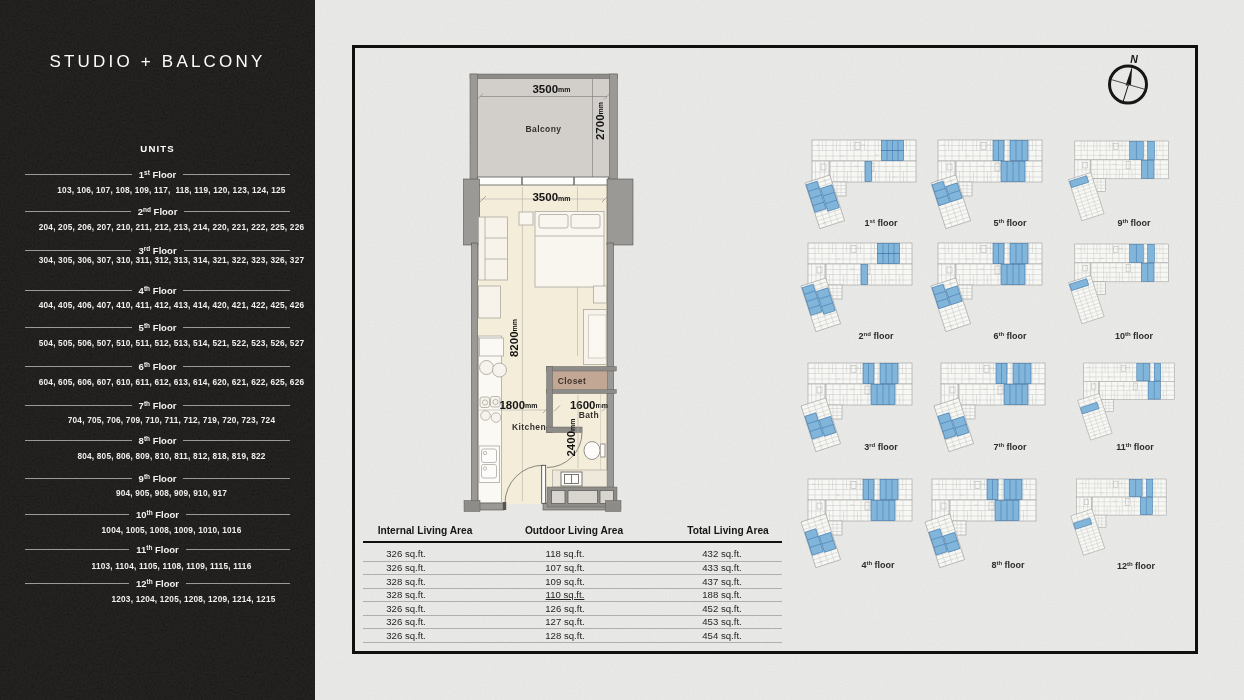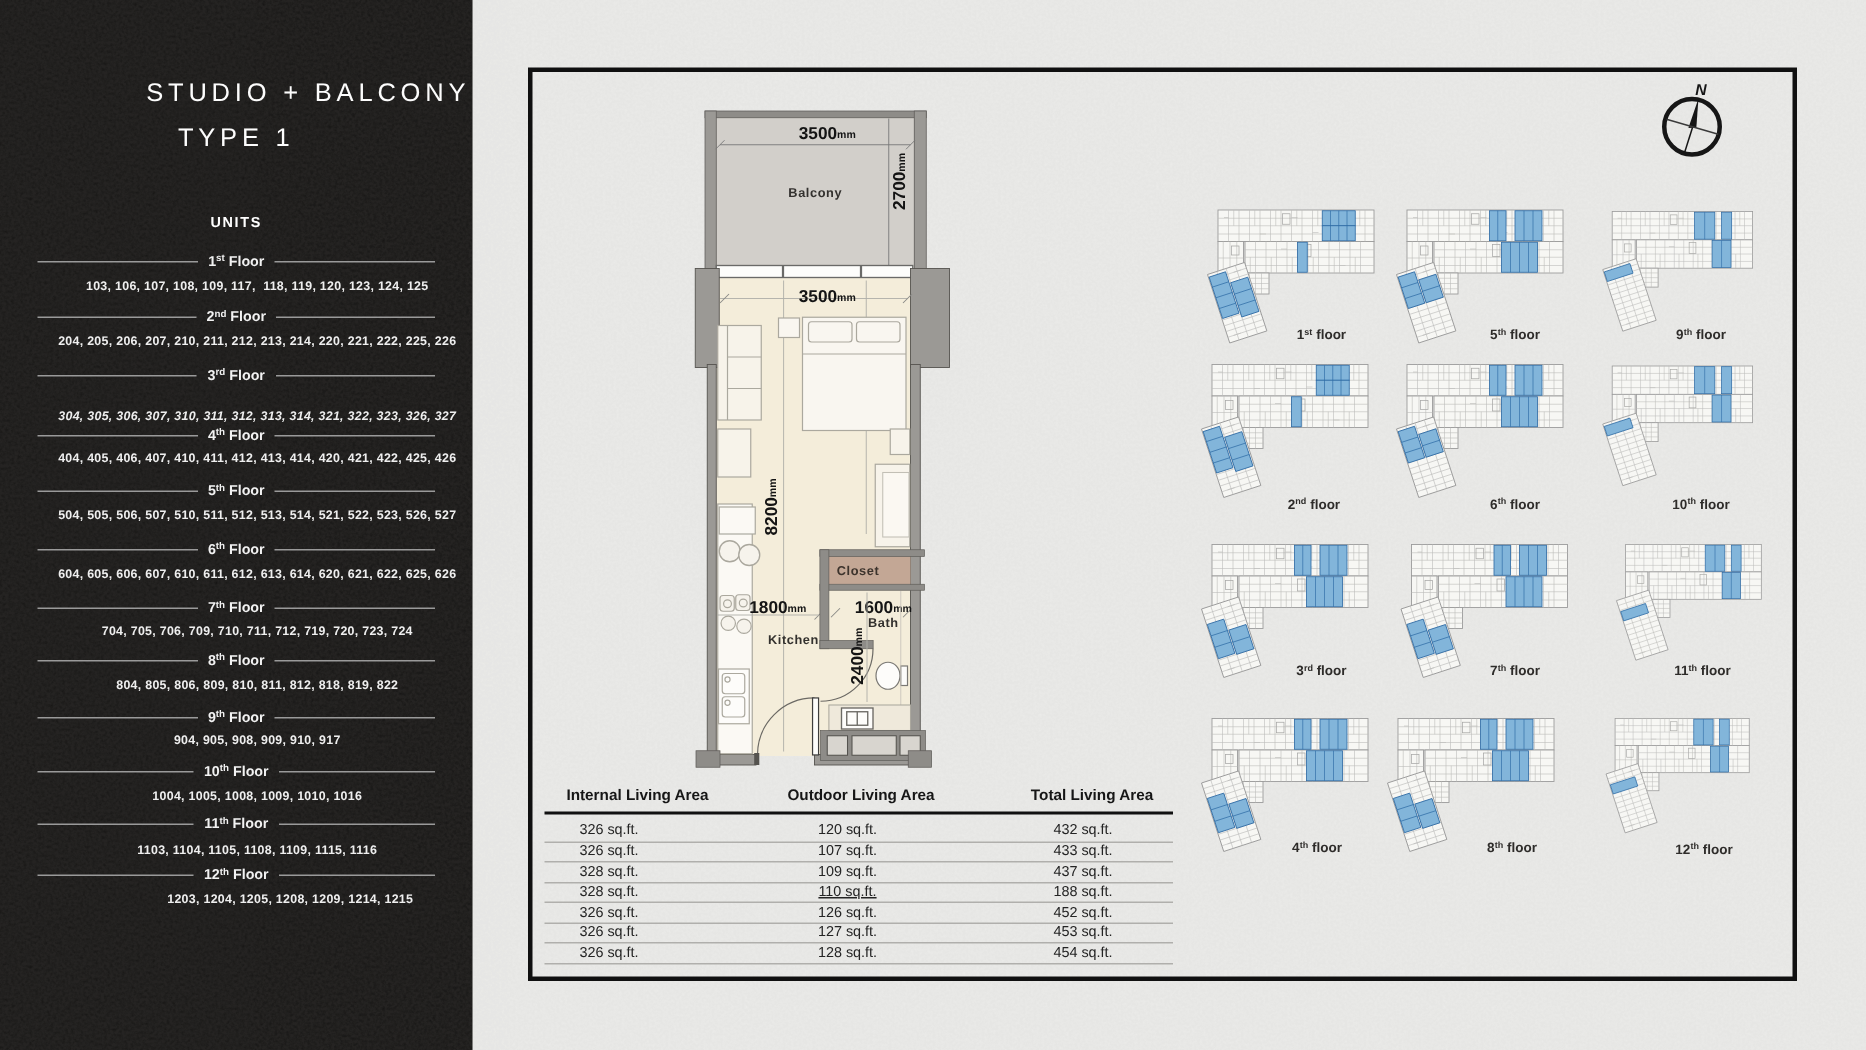--- a/index.html
+++ b/index.html
@@ -37,43 +37,42 @@
   <svg class="abs" style="left:315px;top:0;" width="929" height="700">
     <rect width="929" height="700" fill="#ededeb"></rect>
     <rect width="929" height="700" filter="url(#papertex)" opacity="0.1"></rect>
   </svg>
 
   <div id="sidebar">
     <svg class="abs" style="left:0;top:0;" width="315" height="700">
       <rect width="315" height="700" filter="url(#leathertex)" opacity="0.1"></rect>
     </svg>
 
-    <div class="title" style="top:52px;margin-left:48px;">STUDIO + BALCONY</div>
-
-    <div class="title" style="top:82px;">TYPE 1</div>
+    <div class="title" style="top:52px;">STUDIO + BALCONY</div>
+
 
     <div id="units-h" style="top:143px;">UNITS</div>
 
     <div class="fl" style="top:169px;">
         <span>1<sup>st</sup> Floor</span>
       </div>
 
     <div class="ul" style="top:186px;">103, 106, 107, 108, 109, 117,&nbsp; 118, 119, 120, 123, 124, 125</div>
 
     <div class="fl" style="top:205.5px;">
         <span>2<sup>nd</sup> Floor</span>
       </div>
 
     <div class="ul" style="top:222.5px;">204, 205, 206, 207, 210, 211, 212, 213, 214, 220, 221, 222, 225, 226</div>
 
     <div class="fl" style="top:245px;">
         <span>3<sup>rd</sup> Floor</span>
       </div>
 
-    <div class="ul" style="top:273px;font-style:italic;">304, 305, 306, 307, 310, 311, 312, 313, 314, 321, 322, 323, 326, 327</div>
+    <div class="ul" style="top:256px;">304, 305, 306, 307, 310, 311, 312, 313, 314, 321, 322, 323, 326, 327</div>
 
     <div class="fl" style="top:284.5px;">
         <span>4<sup>th</sup> Floor</span>
       </div>
 
     <div class="ul" style="top:301px;">404, 405, 406, 407, 410, 411, 412, 413, 414, 420, 421, 422, 425, 426</div>
 
     <div class="fl" style="top:322px;">
         <span>5<sup>th</sup> Floor</span>
       </div>
@@ -131,21 +130,21 @@
       <div style="left:62px;">Internal Living Area</div>
 
       <div style="left:211px;">Outdoor Living Area</div>
 
       <div style="left:365px;">Total Living Area</div>
     </div>
     <div class="thick"></div>
 
     <div class="r" style="top:25px;">
         <div style="left:43px;">326 sq.ft.</div>
-        <div style="left:202px;">120 sq.ft.</div>
+        <div style="left:202px;">118 sq.ft.</div>
         <div style="left:359px;">432 sq.ft.</div>
       </div>
     <div class="sep" style="top:37.5px;"></div>
 
     <div class="r" style="top:39px;">
         <div style="left:43px;">326 sq.ft.</div>
         <div style="left:202px;">107 sq.ft.</div>
         <div style="left:359px;">433 sq.ft.</div>
       </div>
     <div class="sep" style="top:51px;"></div>

